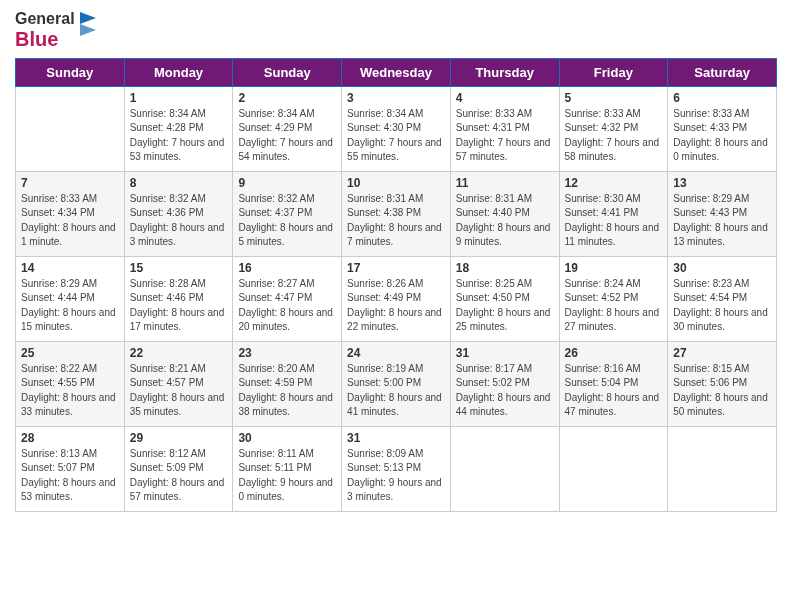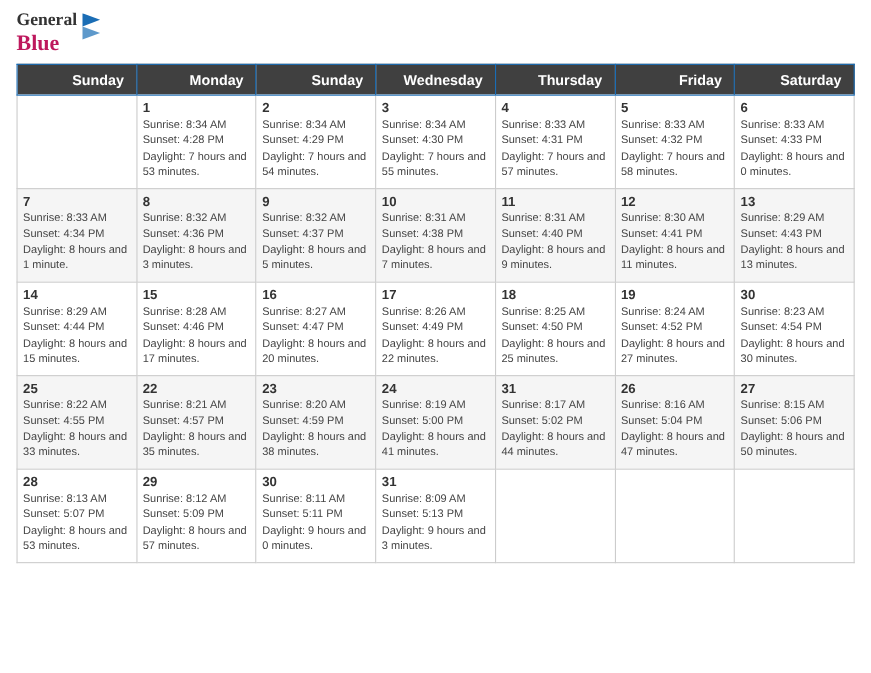--- a/index.html
+++ b/index.html
@@ -32,26 +32,26 @@
     .location {
       font-size: 14px;
       color: #555;
     }
     table {
       width: 100%;
       border-collapse: collapse;
       table-layout: fixed;
     }
     thead tr th {
-      background: #404040;
+      background: #701a75;
       color: #fff;
       font-size: 13px;
       font-weight: bold;
       padding: 6px 11px;
-      text-align: right;
+      text-align: center;
       border: 1px solid #1a6db5;
     }
     tbody tr td {
       border: 1px solid #ccc;
       vertical-align: top;
       padding: 4px 5px;
       font-size: 10.5px;
       color: #333;
       background: #fff;
       height: 85px;
@@ -72,21 +72,21 @@
     .empty-cell {
       background: #fff !important;
     }
   </style>
 </head>
 <body>
 
 <div class="header">
   <div class="logo">
   <div style="display:flex;align-items:center;gap:3px;">
-    <div style="line-height:1.1;font-family:Liberation Serif, serif;">
+    <div style="line-height:1.1;">
       <div style="font-size:16px;font-weight:bold;color:#333;">General</div>
       <div style="font-size:20px;font-weight:bold;color:#be185d;">Blue</div>
     </div>
     <svg width="20" height="36" viewBox="0 0 20 36">
       <polygon points="2,0 18,6 2,12" fill="#1a6db5"></polygon>
       <polygon points="2,12 18,18 2,24" fill="#1a6db5" opacity="0.7"></polygon>
     </svg>
   </div>
 </div>
   <div class="title-block">

